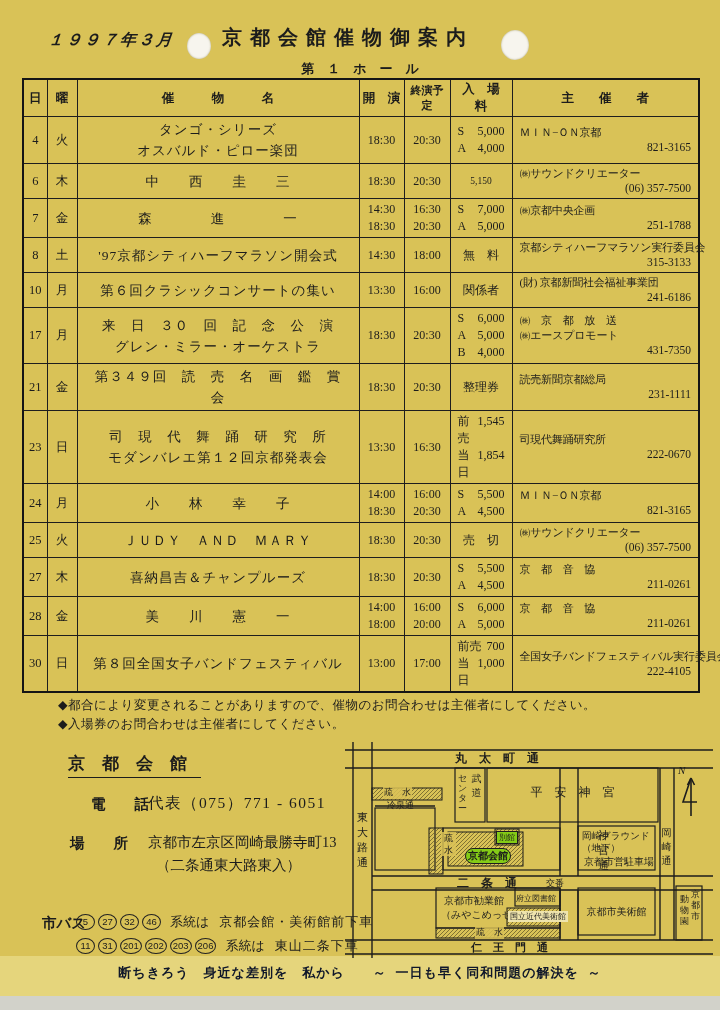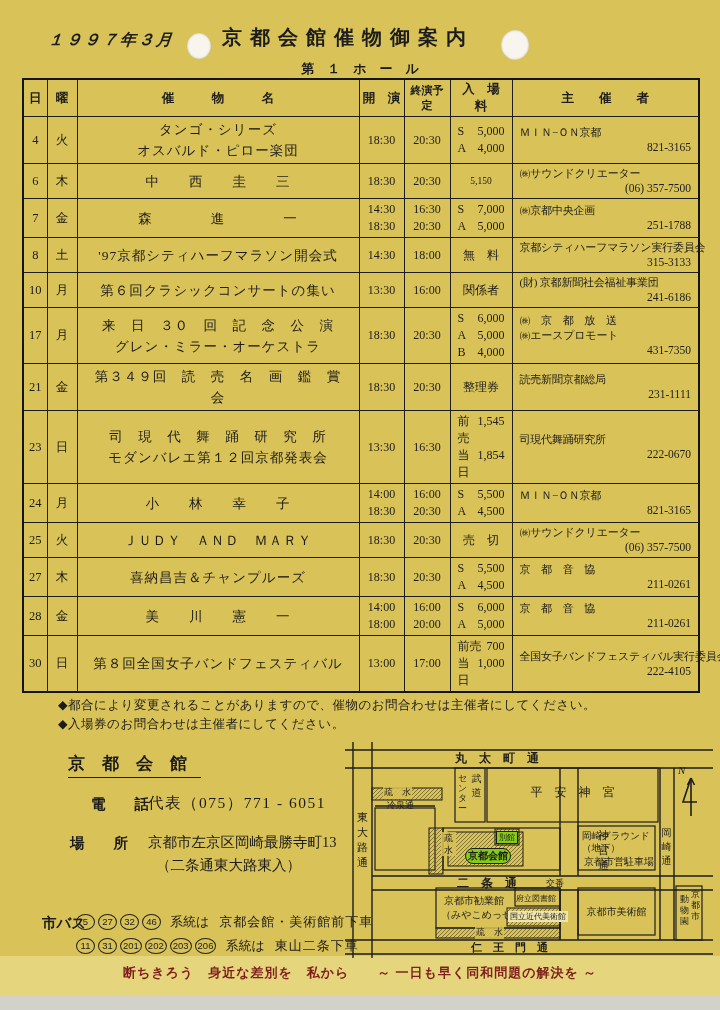--- a/index.html
+++ b/index.html
@@ -54,21 +54,21 @@
   .bus-dest{letter-spacing:1px;}
 
   
   #map{position:absolute;left:345px;top:742px;width:368px;height:216px;}
   #map svg{position:absolute;left:0;top:0;}
   .mlabel{position:absolute;font-size:11px;line-height:13px;white-space:nowrap;color:#1d1d1d;}
   .vlabel{position:absolute;width:13px;line-height:14px;font-size:11px;word-break:break-all;white-space:normal;text-align:center;color:#1d1d1d;}
   .map-tag{background:#84cc16;border:1px solid #1d1d1d;padding:0 2px;white-space:nowrap;position:absolute;}
   .onwater{background:rgba(217,194,87,.85);padding:0 1px;}
 
-  #slogan{left:0;top:964px;width:720px;text-align:center;font-size:13px;font-weight:bold;color:#7f1d1d;font-family:Liberation Serif, serif;letter-spacing:1px;}
+  #slogan{left:0;top:964px;width:720px;text-align:center;font-size:13px;font-weight:bold;color:#0f172a;font-family:Liberation Mono, monospace;letter-spacing:1px;}
 </style>
 </head>
 <body>
 
 <div id="paper"></div>
 <div id="band"></div>
 <div id="scan-edge"></div>
 
 <div class="abs" id="date-title">１９９７年３月</div>
 <div class="punch" style="left:187px;top:33px;width:24px;height:26px;"></div>

